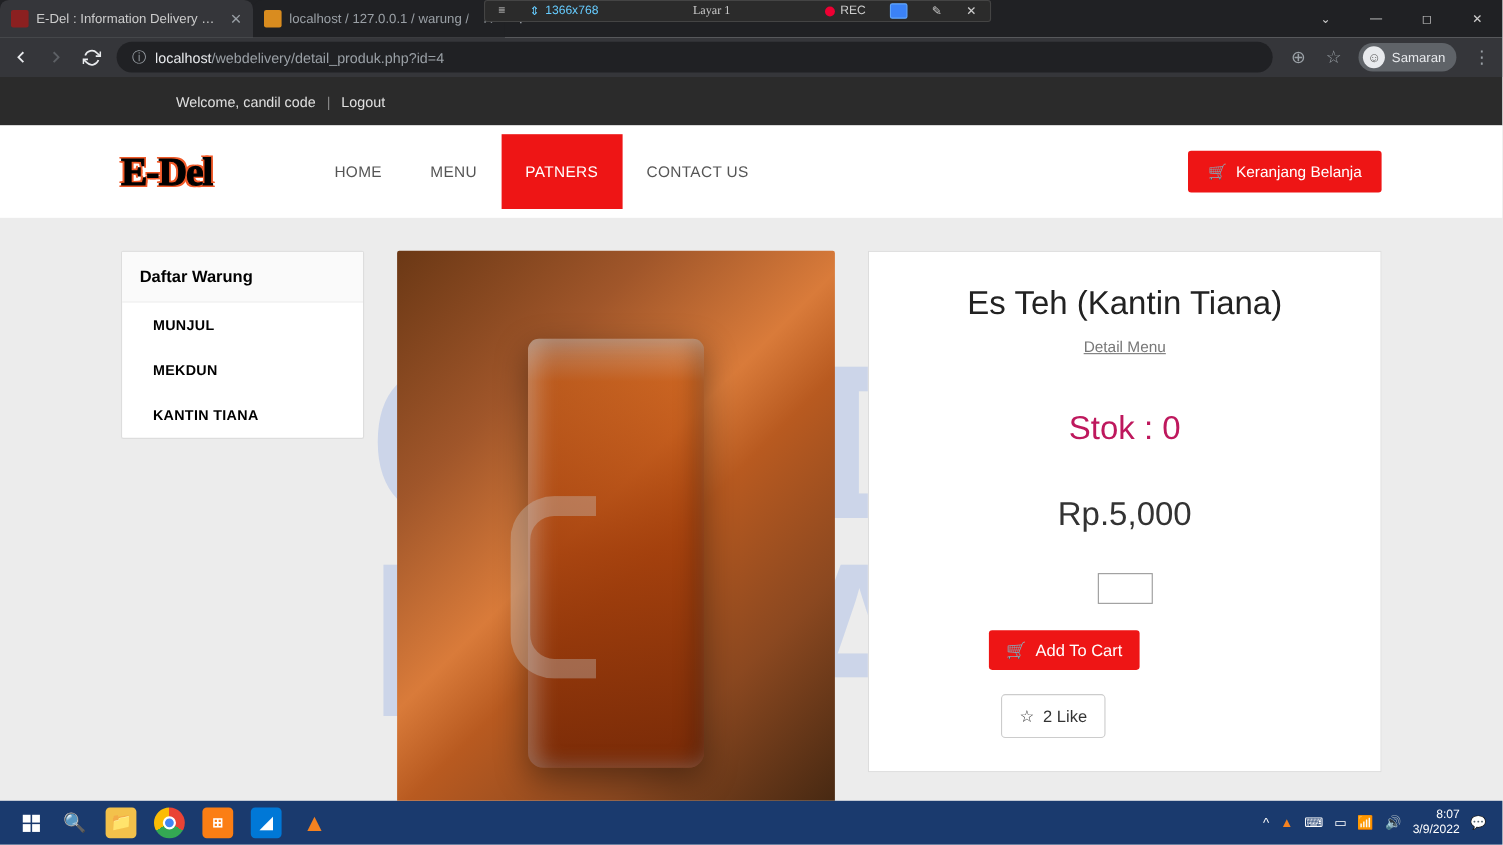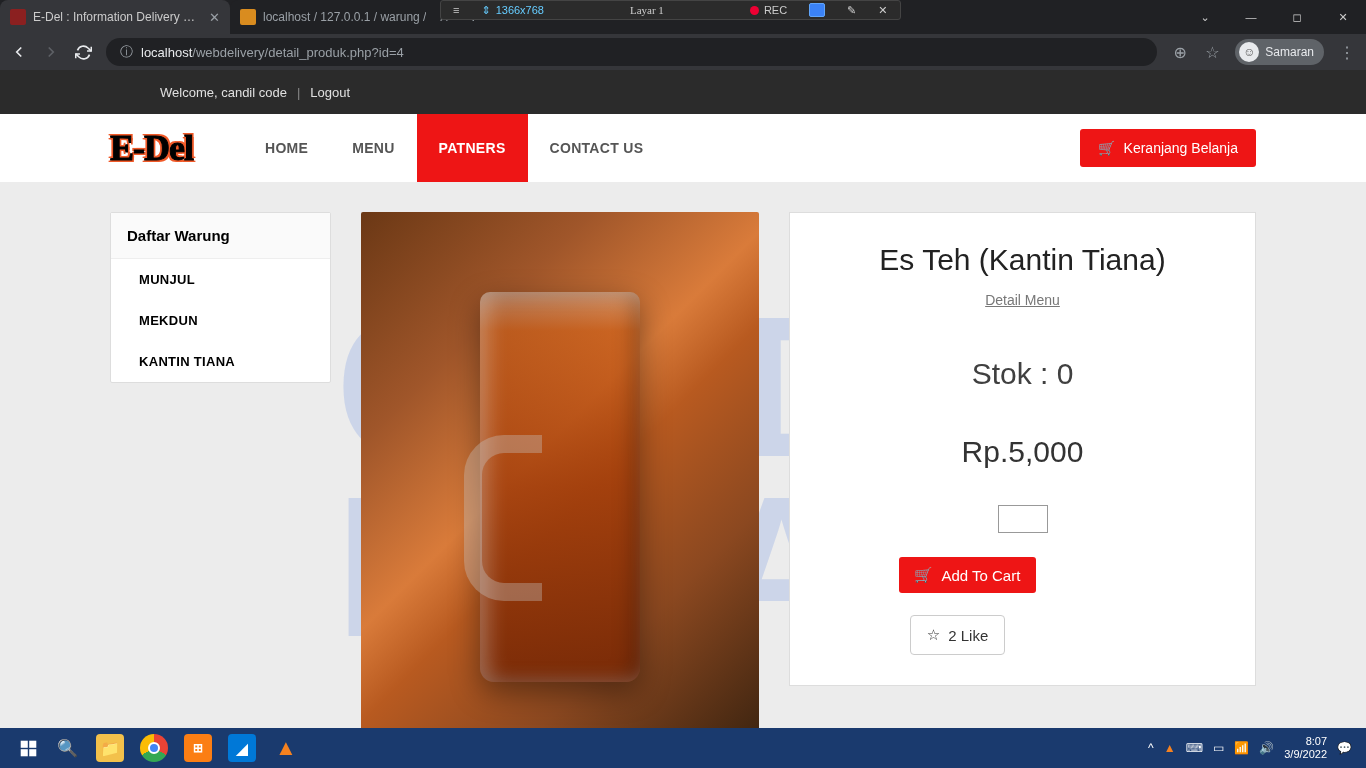--- a/index.html
+++ b/index.html
@@ -30,44 +30,44 @@
 .recdot { width:9px; height:9px; border-radius:50%; background:#e03; }
 .bluebox { width:16px; height:14px; background:#3b82f6; border:1px solid #60a5fa; border-radius:2px; }
 
 
 .page { position:absolute; top:70px; left:0; right:0; bottom:40px; overflow:hidden; background:#ececec; }
 
 .welcome-bar { height:44px; background:#2b2b2b; color:#e0e0e0; font-size:13px; display:flex; align-items:center; padding-left:160px; }
 .welcome-bar .sep { margin:0 10px; color:#888; }
 .welcome-bar a { color:#e0e0e0; text-decoration:none;text-align:right; }
 
-.header { height:68px; background:#fff; display:flex; align-items:center; padding:0 110px 0 110px; }
+.header { height:84px; background:#fff; display:flex; align-items:center; padding:0 110px 0 110px;gap:39px; }
 .logo { font-family:"Comic Sans MS",cursive; font-size:36px; font-weight:900; color:#000; -webkit-text-stroke:1px #000; text-shadow:-2px -2px 0 #f15a29,2px -2px 0 #f15a29,-2px 2px 0 #f15a29,2px 2px 0 #f15a29; letter-spacing:-1px; }
 .navmenu { display:flex; margin-left:50px; }
-.navmenu a { display:flex; align-items:center; height:68px; padding:0 22px; font-size:14px; font-weight:700; color:#555; text-decoration:none; letter-spacing:.3px; }
+.navmenu a { display:flex; align-items:center; height:68px; padding:0 22px; font-size:14px; font-weight:400; color:#555; text-decoration:none; letter-spacing:.3px; }
 .navmenu a.active { background:#ee1515; color:#fff; }
 .cart-btn { margin-left:auto; background:#ee1515; color:#fff; border:none; height:38px; padding:0 18px; font-size:14px; border-radius:3px; display:flex; align-items:center; gap:8px; cursor:pointer; }
 
 .container { display:flex; gap:30px; padding:30px 110px; position:relative; }
 
 .watermark { position:absolute; left:50%; top:50%; transform:translate(-50%,-50%); font-size:200px; font-weight:900; color:rgba(59,110,220,.18); white-space:nowrap; letter-spacing:-10px; pointer-events:none; z-index:0; font-family:Arial,sans-serif; line-height:.9;}
 .watermark .l2 { display:block; }
 
 .sidebar { width:221px; background:#fff; border:1px solid #ddd; border-radius:2px; z-index:1; align-self:flex-start; }
 .sidebar-head { padding:14px 16px; font-size:15px; font-weight:600; border-bottom:1px solid #eee; background:#fafafa;}
 .sidebar-list a { display:block; padding:13px 28px; font-size:13px; font-weight:700; color:#000000; text-decoration:none; letter-spacing:.3px; }
 
 .product-img { width:398px; height:530px; background:linear-gradient(135deg,#6b3815 0%,#a0562a 25%,#d97b3a 45%,#b85a20 55%,#8b4820 75%,#3d2410 100%); border-radius:2px; z-index:1; position:relative; overflow:hidden; }
 .product-img::before { content:""; position:absolute; left:50%; top:15%; transform:translateX(-50%); width:160px; height:390px; background:linear-gradient(180deg,rgba(255,255,255,.25) 0%,rgba(200,90,20,.6) 10%,rgba(160,60,10,.85) 50%,rgba(120,40,5,.9) 100%); border-radius:10px 10px 14px 14px; box-shadow:inset 8px 0 20px rgba(255,255,255,.3),inset -8px 0 20px rgba(0,0,0,.25),0 10px 30px rgba(0,0,0,.4); }
 .product-img::after { content:""; position:absolute; left:26%; top:42%; width:60px; height:130px; border:18px solid rgba(200,200,200,.35); border-right:none; border-radius:40px 0 0 40px; }
 
 .product-box { flex:1; background:#fff; border:1px solid #ddd; padding:30px 20px; z-index:1; text-align:center; align-self:flex-start; }
 .product-box h1 { font-size:30px; font-weight:500; color:#222; margin-bottom:14px; }
 .detail-link { font-size:14px; color:#777; text-decoration:underline; }
-.stok { font-size:30px; color:#404040; margin-top:48px; font-weight:400;}
+.stok { font-size:30px; color:#be185d; margin-top:48px; font-weight:400;}
 .price { font-size:30px; color:#333; margin-top:44px; font-weight:400;}
 .qty-input { width:50px; height:28px; border:1px solid #999; margin-top:36px; font-size:14px; text-align:center; }
 .addcart { display:inline-flex; align-items:center; gap:8px; background:#ee1515; color:#fff; border:none; padding:9px 16px; font-size:15px; border-radius:3px; margin-top:24px; cursor:pointer; margin-left:-110px;}
 .likebtn { display:inline-flex; align-items:center; gap:8px; border:1px solid #ccc; background:#fff; padding:10px 16px; font-size:15px; border-radius:4px; margin-top:22px; cursor:pointer; color:#333; margin-left:-130px;}
 
 
 .taskbar { position:absolute; bottom:0; left:0; right:0; height:40px; background:#1a3a6e; display:flex; align-items:center; padding:0 8px; color:#fff; font-size:12px; }
 .tb-icon { width:40px; height:40px; display:flex; align-items:center; justify-content:center; font-size:17px; }
 .tb-app { width:44px; height:40px; display:flex; align-items:center; justify-content:center; }
 .tb-app-box { width:28px; height:28px; border-radius:4px; display:flex; align-items:center; justify-content:center; font-size:16px; }

